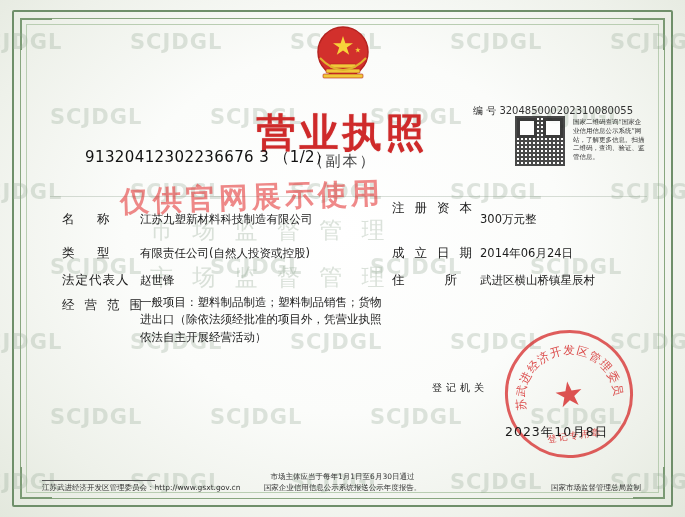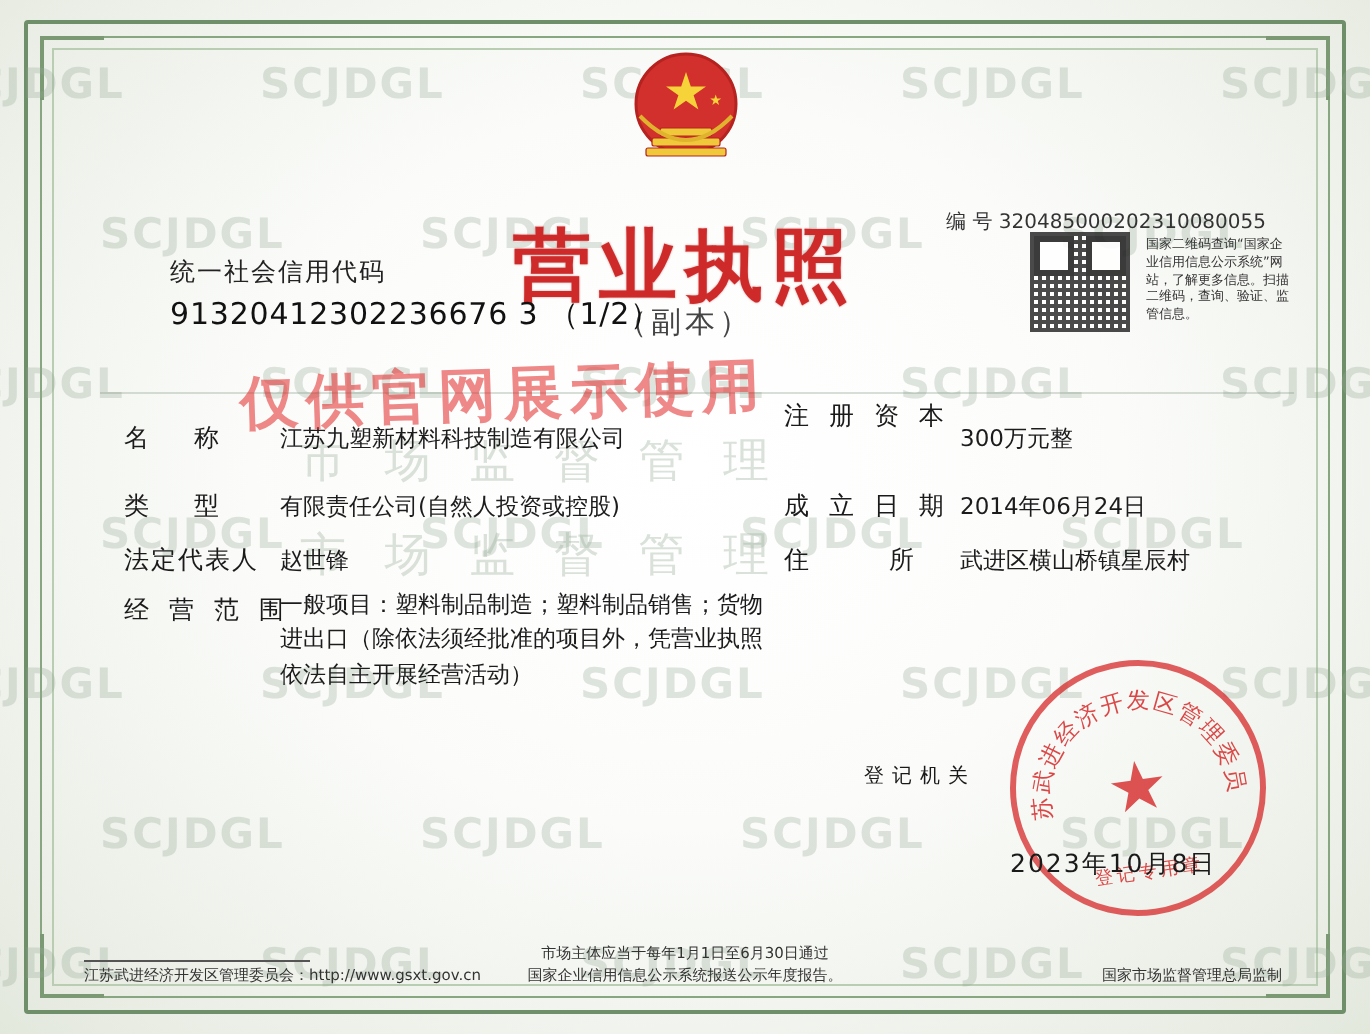--- a/index.html
+++ b/index.html
@@ -239,21 +239,20 @@
     </svg>
   </div>
 
   <div class="title">营业执照</div>
   <div class="subtitle">（副本）</div>
 
   <div class="numline">编 号  320485000202310080055</div>
   <div class="qr"></div>
   <div class="qr-note">国家二维码查询“国家企业信用信息公示系统”网站，了解更多信息。扫描二维码，查询、验证、监管信息。</div>
 
-  <div class="code-label">统一社会信用代码</div>
   <div class="code-value">91320412302236676 3   （1/2）</div>
 
   <div class="sep" style="top:196px;"></div>
 
   <div class="field-label" style="left:62px;top:211px;">名　称</div>
   <div class="field-value" style="left:140px;top:212px;">江苏九塑新材料科技制造有限公司</div>
 
   <div class="field-label" style="left:62px;top:245px;">类　型</div>
   <div class="field-value" style="left:140px;top:246px;">有限责任公司(自然人投资或控股)</div>
 

